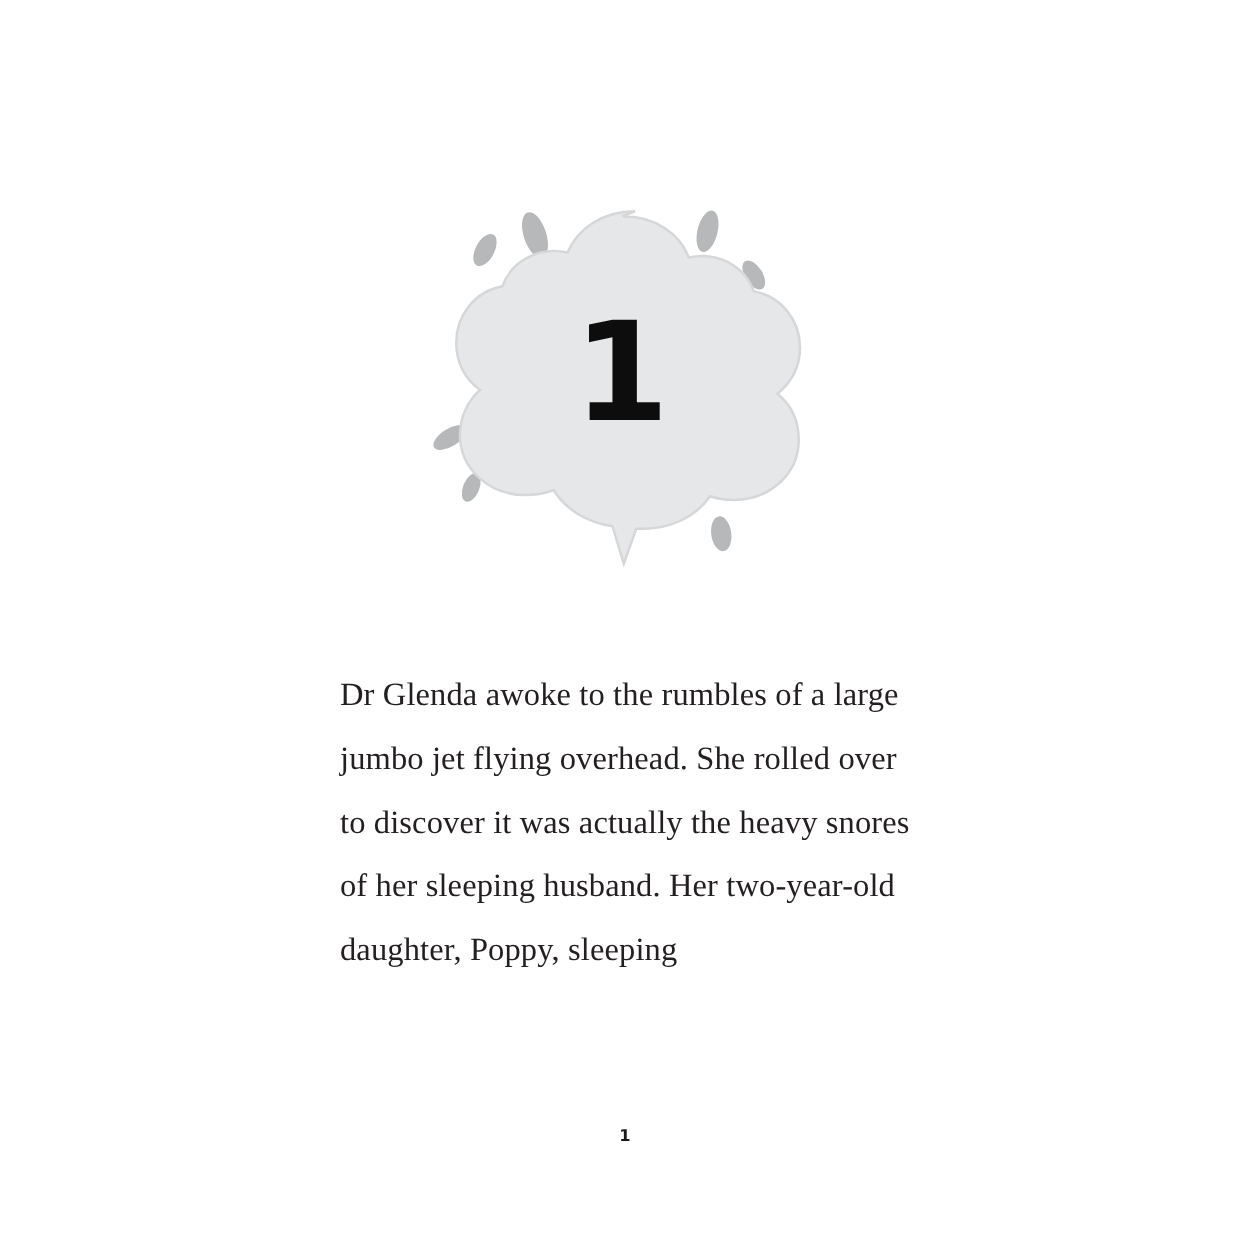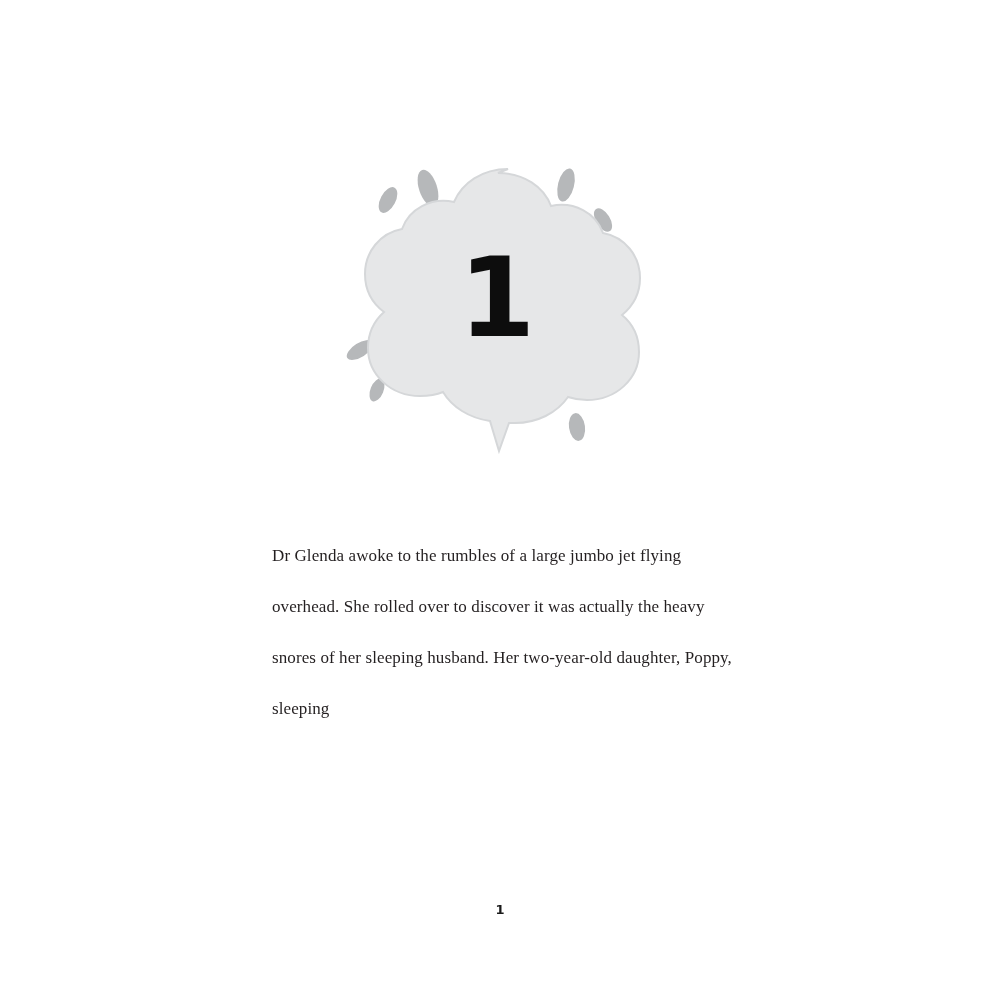--- a/index.html
+++ b/index.html
@@ -60,21 +60,21 @@
   
   .body-text {
     position: absolute;
     left: 272px;
     top: 530px;
     width: 470px;
   }
   .body-text p {
     margin: 0;
     font-family: "Liberation Serif", serif;
-    font-size: 17px;
+    font-size: 26px;
     line-height: 51px;
     color: #231f20;
     text-align: left;
     letter-spacing: 0.1px;
   }
 
   
   .folio {
     position: absolute;
     left: 0;

